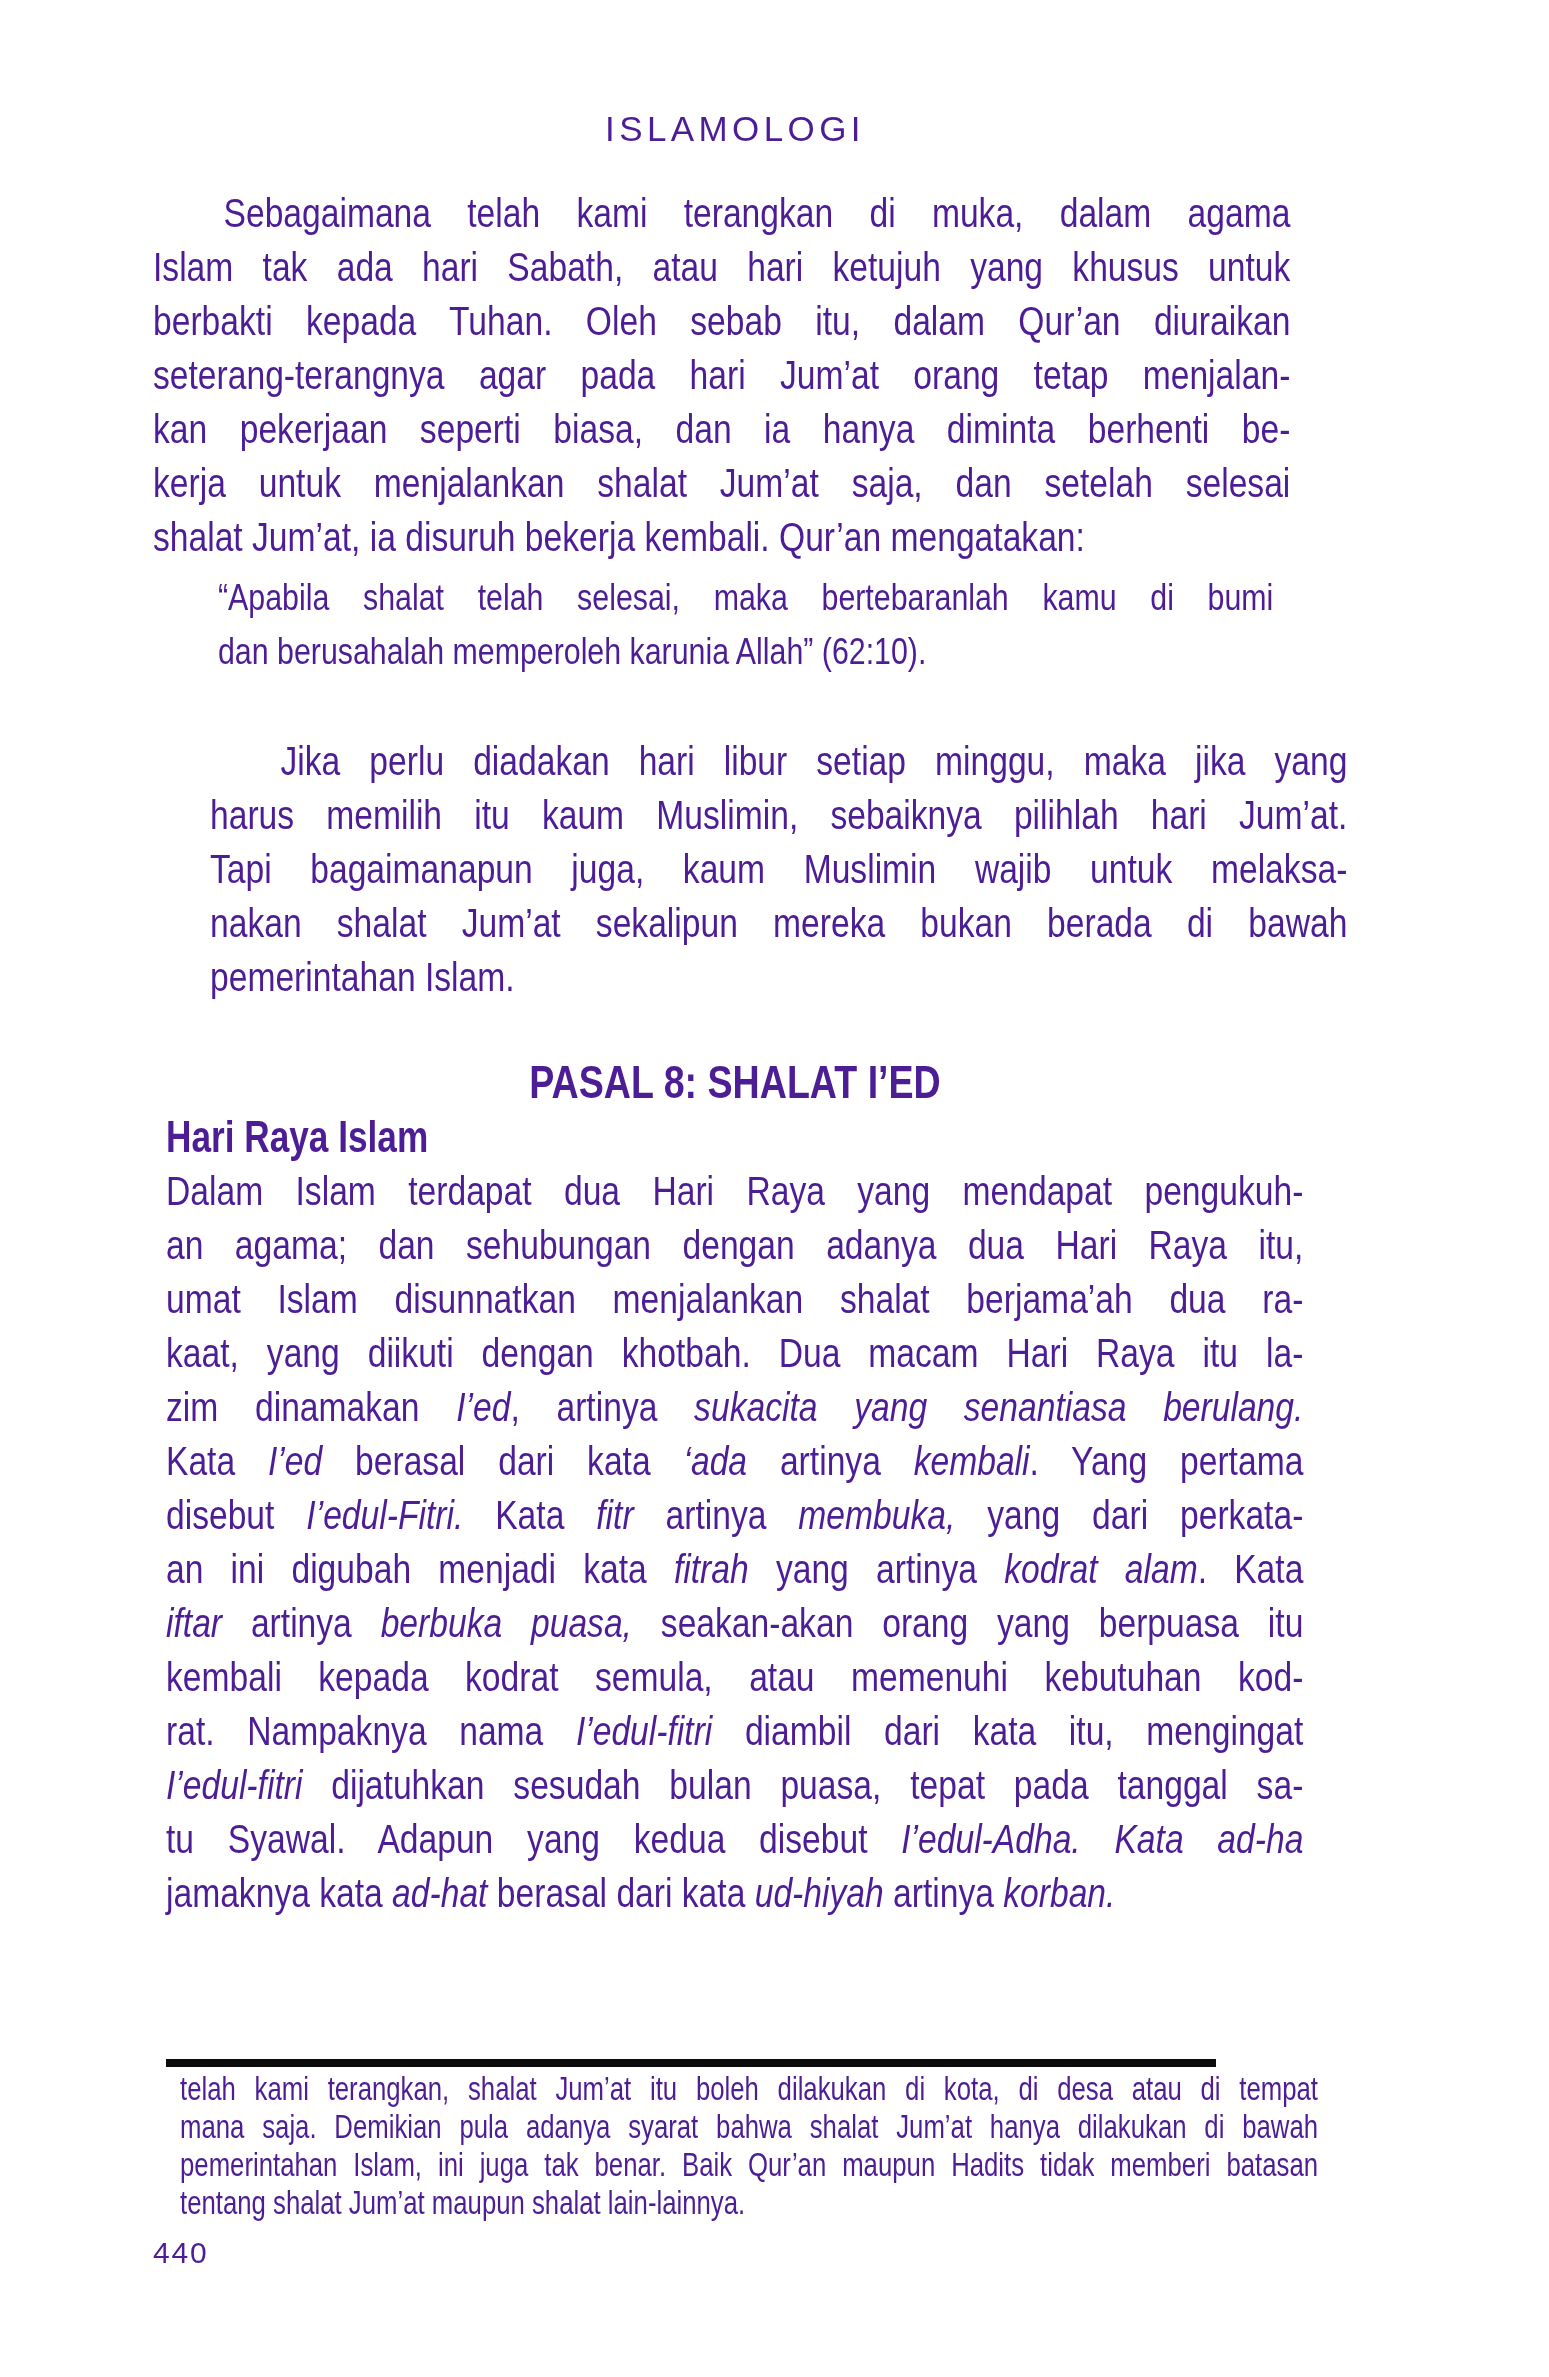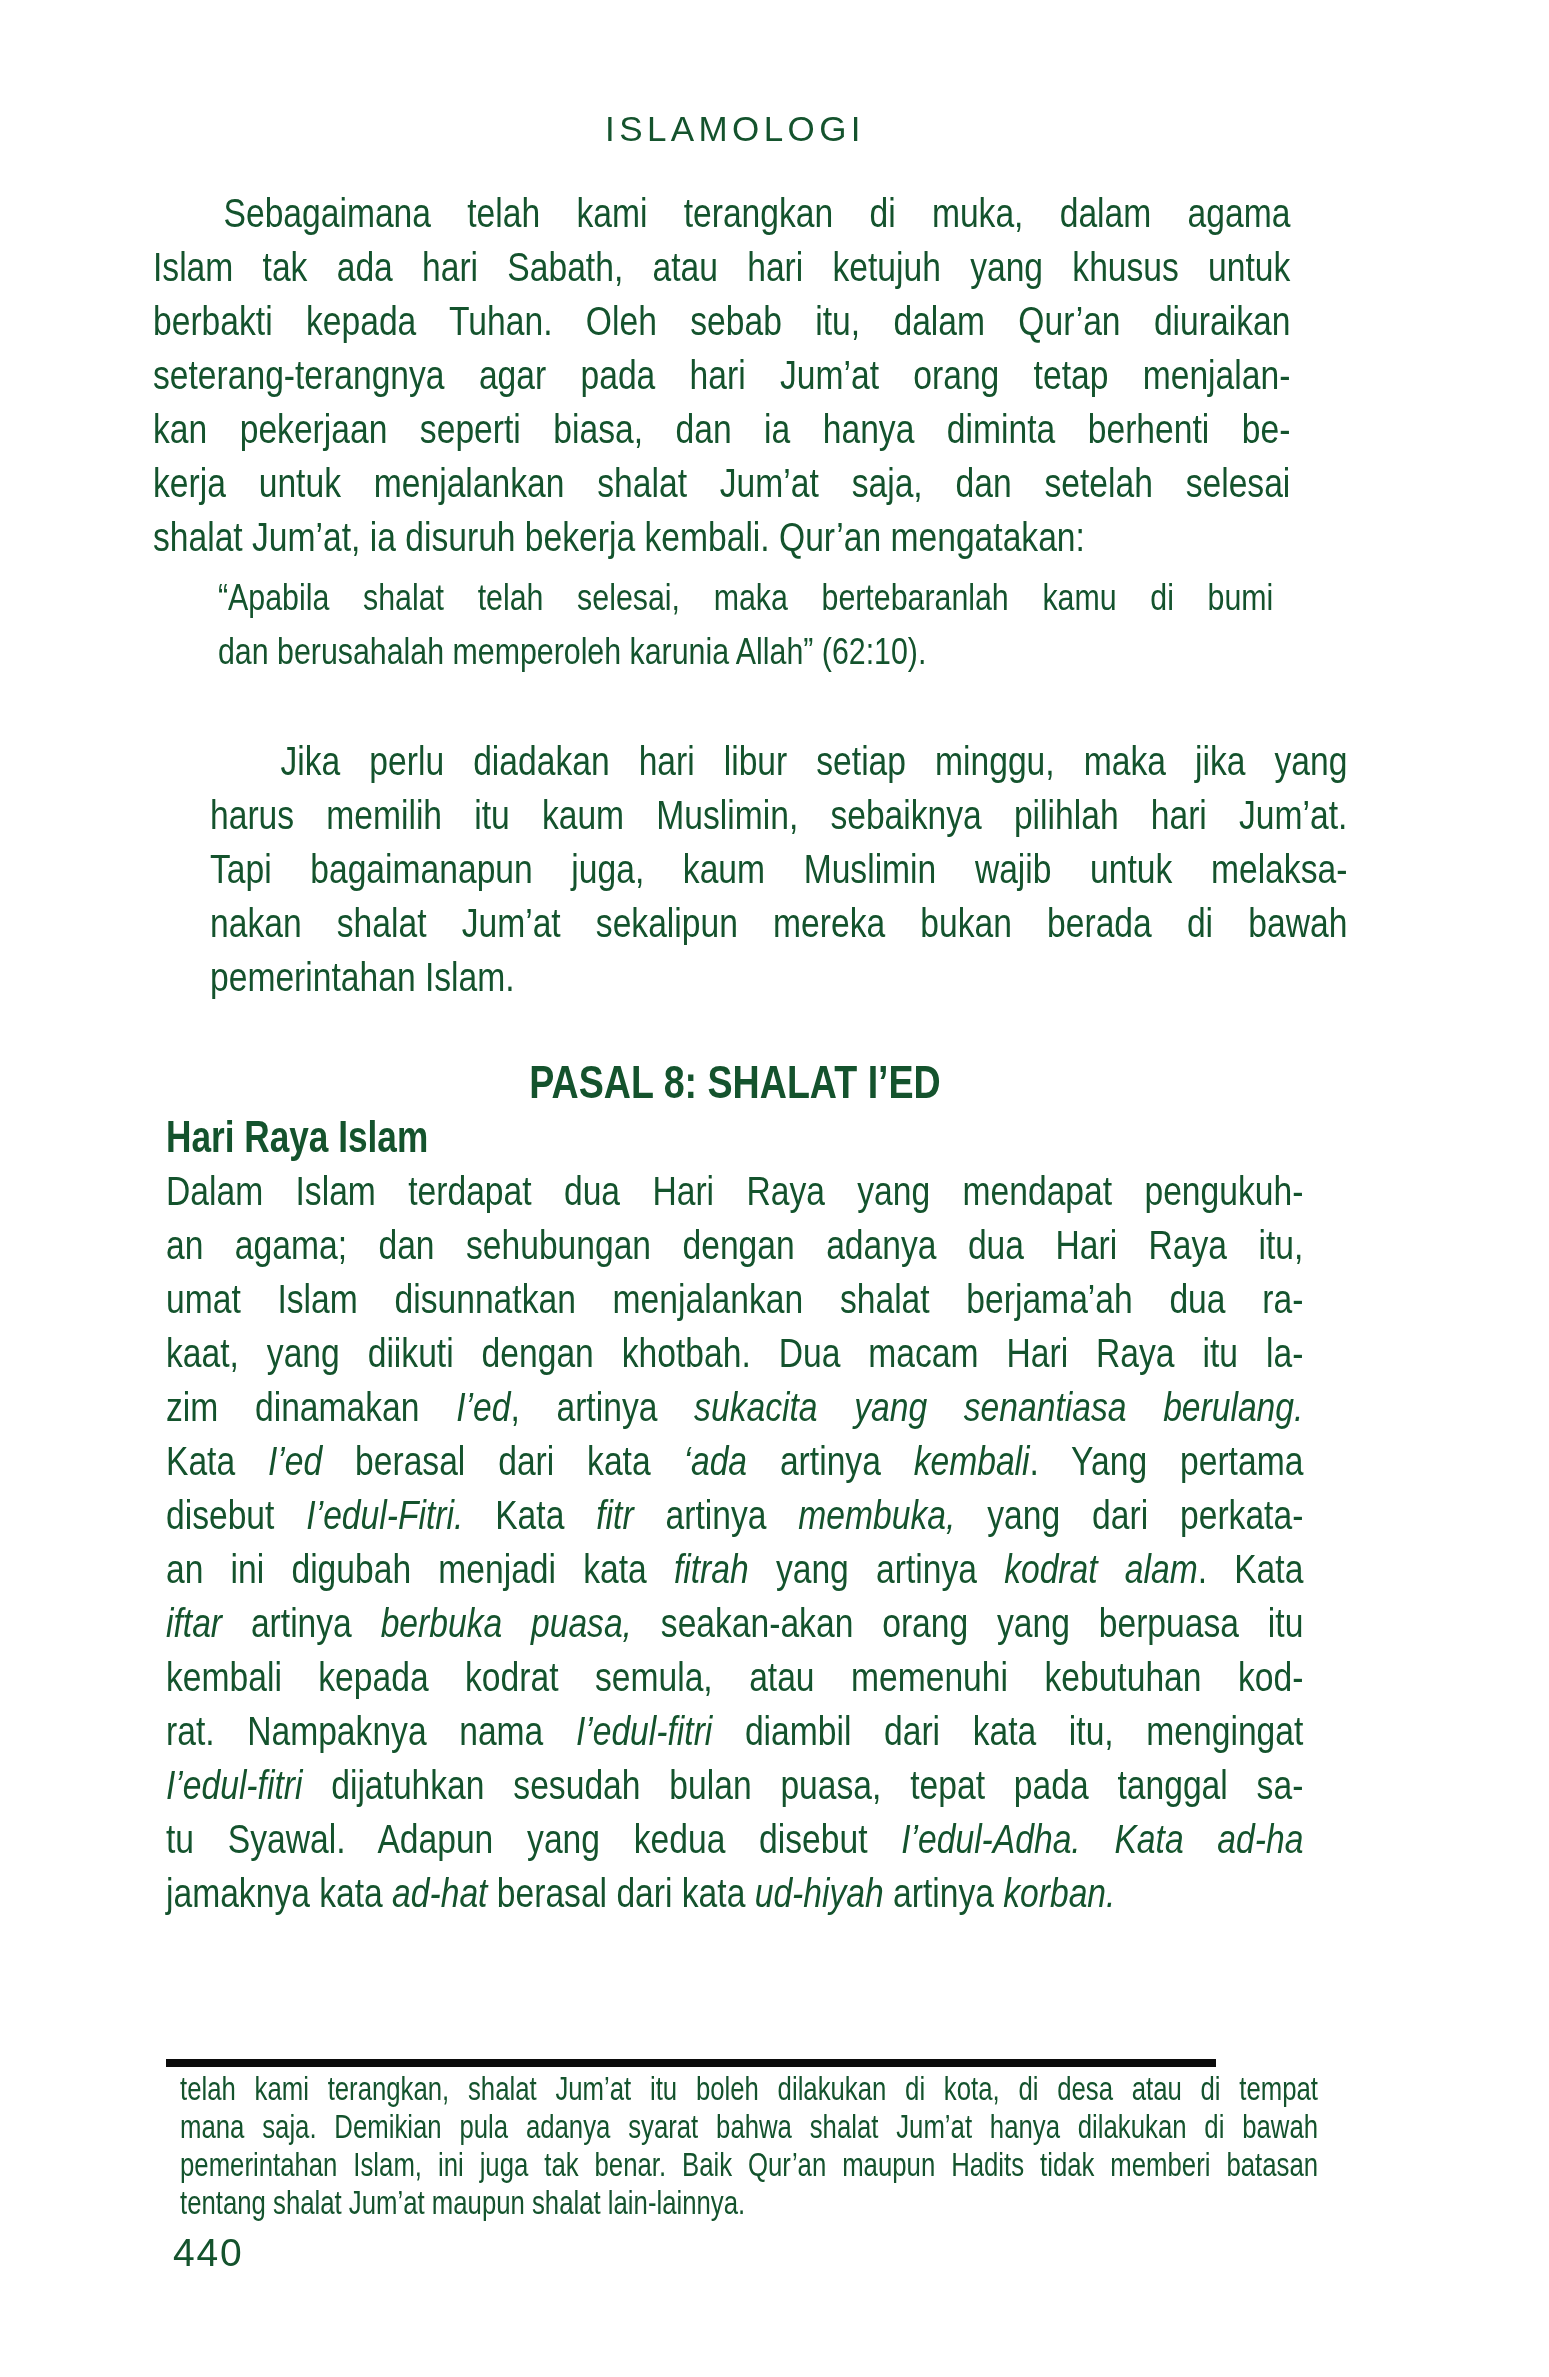--- a/index.html
+++ b/index.html
@@ -2,21 +2,21 @@
 <html style="font-size:14px"><head>
 <meta charset="utf-8">
 <style>
   html, body { margin: 0; padding: 0; background: #e8e8e8; }
   .page {
     position: relative;
     width: 1549px;
     height: 2377px;
     background: #ffffff;
     font-family: "Liberation Sans", "DejaVu Sans", sans-serif;
-    color: #14532d;
+    color: #4c1d95;
     overflow: hidden;
   }
   .block { position: absolute; }
 
   
   .page-header {
     left: 166px; top: 108px; width: 1138px;
     text-align: center;
     font-size: 35px; line-height: 42px;
     letter-spacing: 4.4px;
@@ -67,22 +67,22 @@
   }
 
   .fn-rule {
     left: 166px; top: 2059px;
     width: 1050px; height: 7.9px;
     background: #0b0b0b;
   }
   .footnote { left: 180px; top: 2070px; width: 1138px; }
 
   .page-number {
-    left: 173px; top: 2230px;
-    font-size: 39px; line-height: 46px;
+    left: 153px; top: 2230px;
+    font-size: 30px; line-height: 46px;
     letter-spacing: 1.8px;
   }
 </style>
 </head>
 <body>
 
 <div class="page">
 
   <div class="block page-header">ISLAMOLOGI</div>
 

